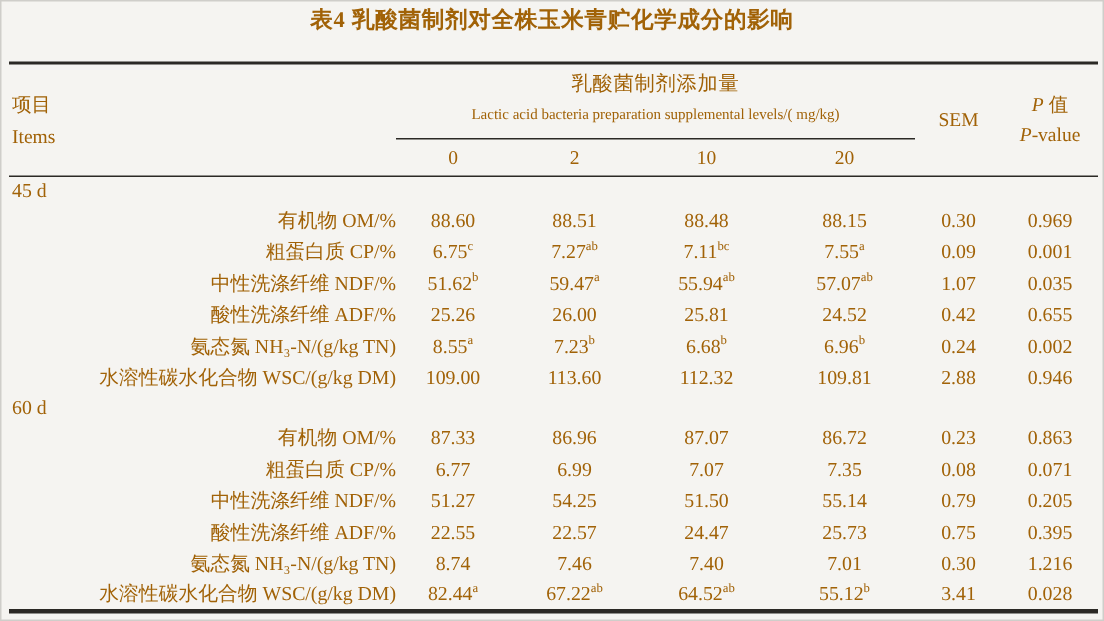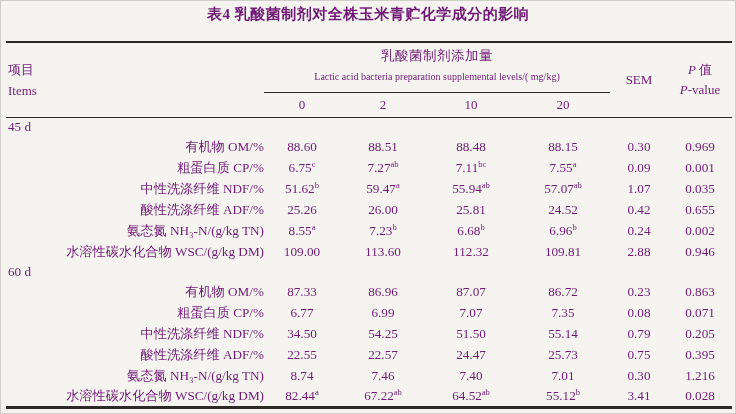--- a/index.html
+++ b/index.html
@@ -4,21 +4,21 @@
 <style>
   * { margin: 0; padding: 0; box-sizing: border-box; }
   body {
     font-family: "Liberation Serif", "DejaVu Serif", serif;
     background: #e8e7e3;
   }
   .page {
     width: 736px;
     height: 414px;
     background: #f5f4f1;
-    color: #701a75;
+    color: #a16207;
     border: 1px solid #cfceca;
     padding: 3px 5px 0 5px;
     overflow: hidden;
   }
   .title-cn {
     text-align: center;
     font-weight: bold;
     font-size: 15px;
     line-height: 21px;
     letter-spacing: 0.5px;
@@ -189,21 +189,21 @@
           <td class="item-cell">粗蛋白质 CP/%</td>
           <td class="num-cell">6.77</td>
           <td class="num-cell">6.99</td>
           <td class="num-cell">7.07</td>
           <td class="num-cell">7.35</td>
           <td class="num-cell">0.08</td>
           <td class="num-cell">0.071</td>
         </tr>
         <tr>
           <td class="item-cell">中性洗涤纤维 NDF/%</td>
-          <td class="num-cell">34.50</td>
+          <td class="num-cell">51.27</td>
           <td class="num-cell">54.25</td>
           <td class="num-cell">51.50</td>
           <td class="num-cell">55.14</td>
           <td class="num-cell">0.79</td>
           <td class="num-cell">0.205</td>
         </tr>
         <tr>
           <td class="item-cell">酸性洗涤纤维 ADF/%</td>
           <td class="num-cell">22.55</td>
           <td class="num-cell">22.57</td>

